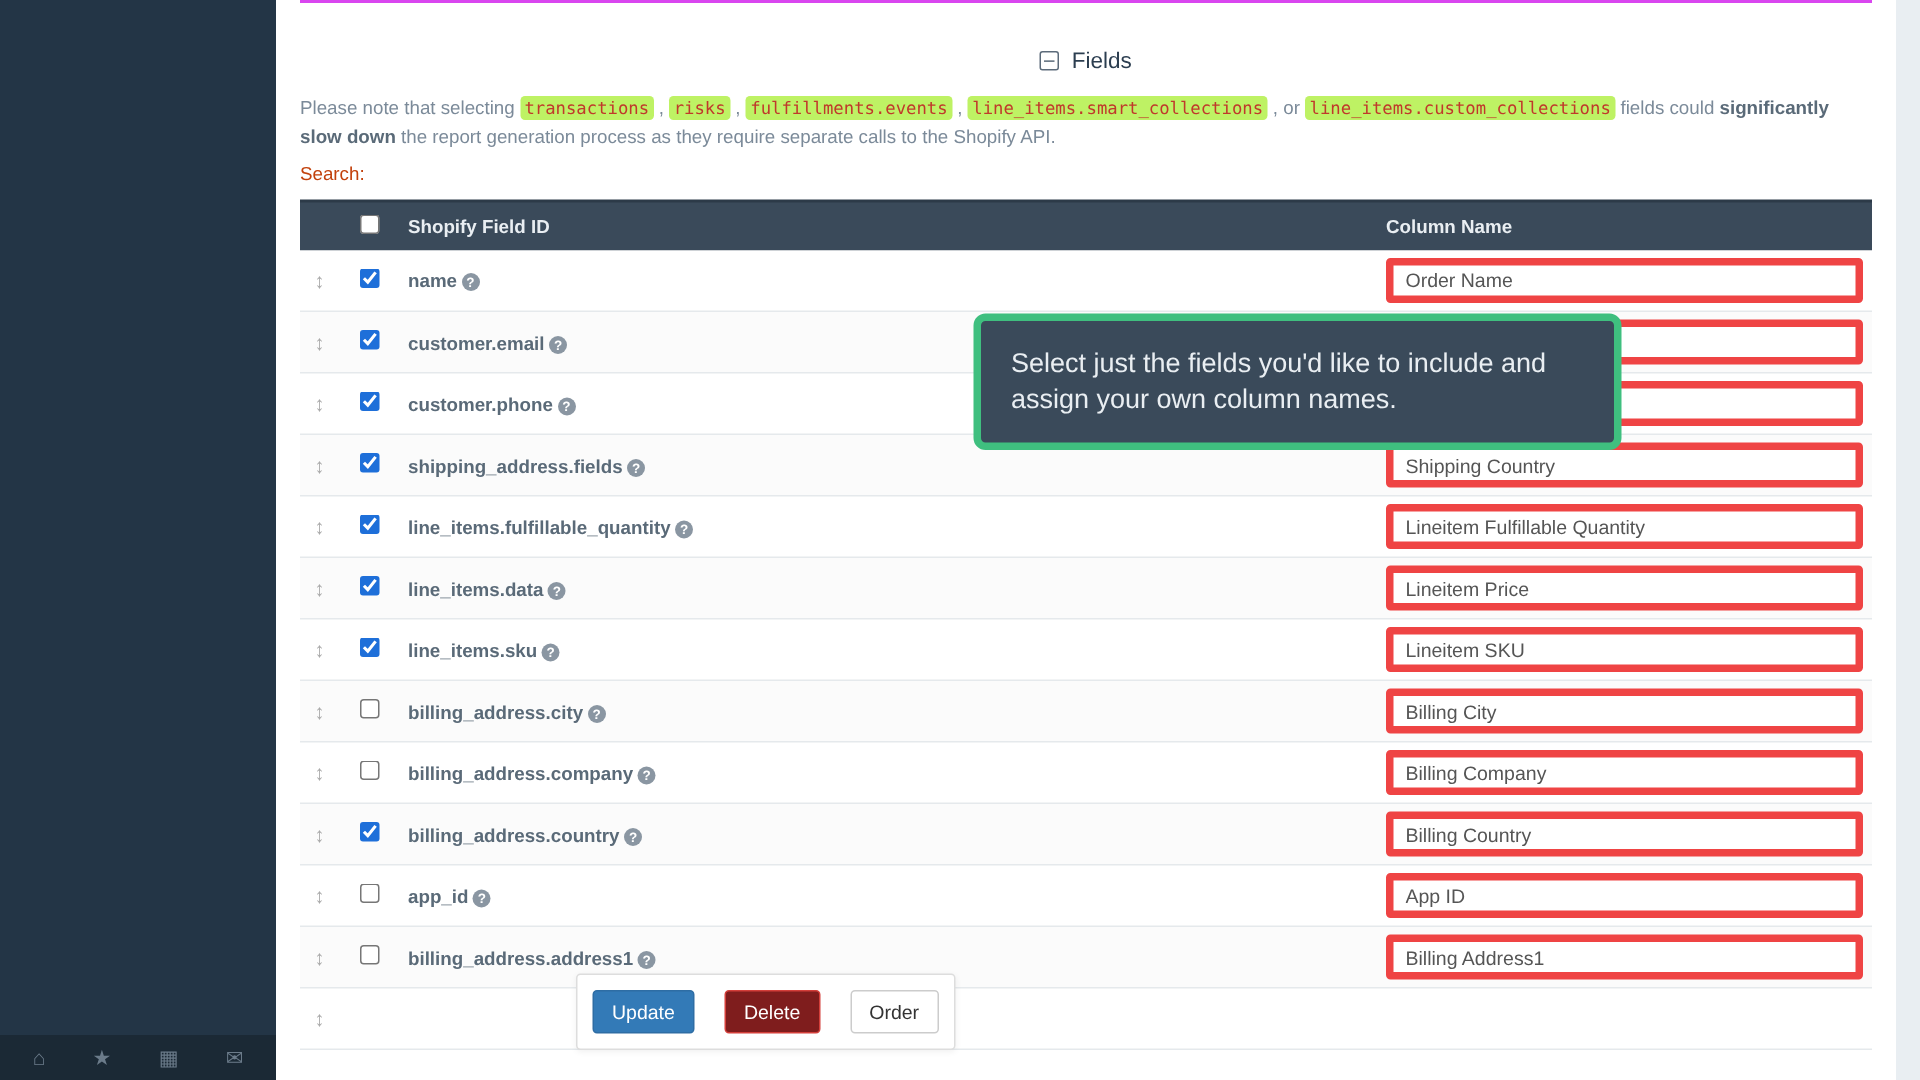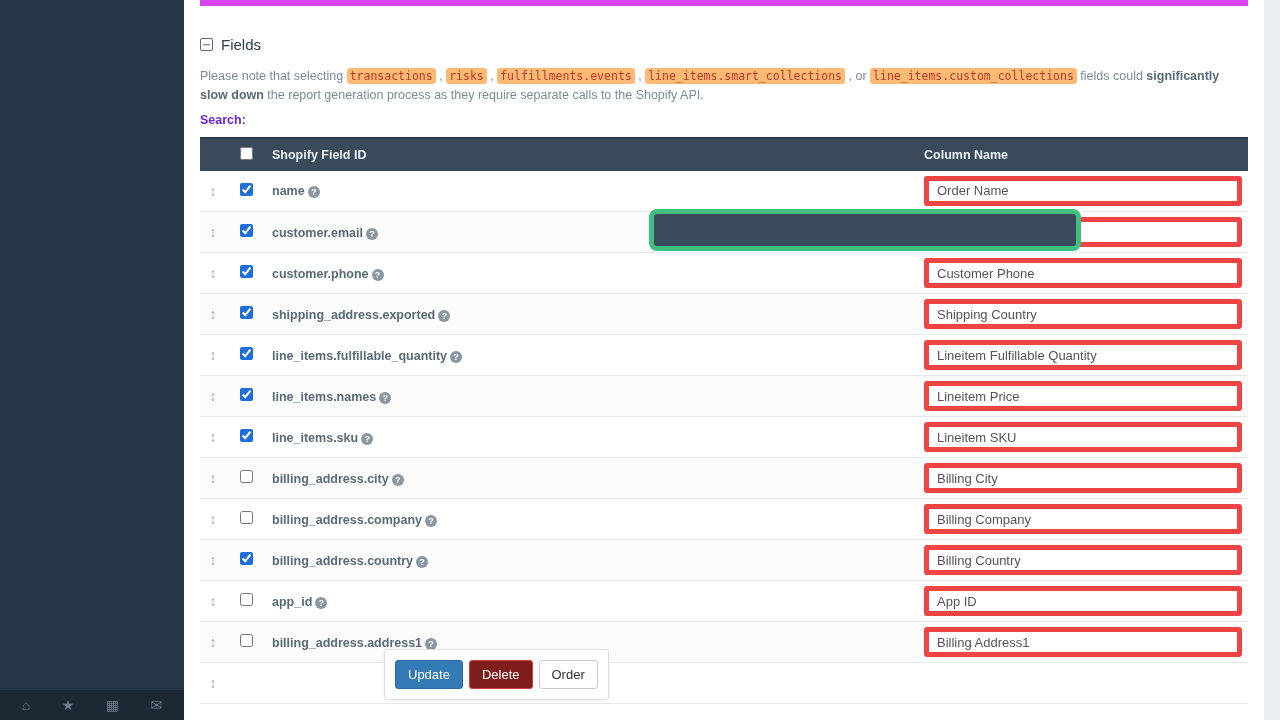--- a/index.html
+++ b/index.html
@@ -46,43 +46,44 @@
     height: 100%;
     overflow: hidden;
   }
   .section-title {
     display: flex;
     align-items: center;
     gap: 8px;
     color: #2c3e50;
     font-size: 15px;
     padding: 30px 0 10px 0;
-    border-top: 6px solid #d946ef;
+    border-top: 2px solid #d946ef;
+    justify-content: center;
   }
   .section-title .collapse-icon {
     width: 13px; height: 13px;
     border: 1.5px solid #5c6b7a; border-radius: 2px;
     position: relative;
   }
   .section-title .collapse-icon::after {
     content: ""; position: absolute;
     left: 2px; right: 2px; top: 50%; height: 1.5px;
     background: #5c6b7a; transform: translateY(-50%);
   }
   .help-text { color: #7b8a99; font-size: 12.5px; line-height: 1.5; margin: 4px 0 8px 0; }
   .help-text code {
     font-family: Menlo, Consolas, monospace;
     font-size: 11.5px;
     color: #c0392b;
-    background: #fdba74;
+    background: #bef264;
     padding: 1px 3px;
     border-radius: 3px;
   }
   .help-text b { color: #5a6a78; font-weight: bold; }
-  .search-label { color: #6d28d9; font-size: 12.5px; font-weight: bold; margin-top: 6px; display: block; }
+  .search-label { color: #c2410c; font-size: 12.5px; font-weight: normal; margin-top: 6px; display: block; }
   .search-input {
     margin-top: 4px;
     width: 244px;
     height: 30px;
     border: 1px solid #ccc;
     border-radius: 3px;
     padding: 0 8px;
     font-size: 13px;
     color: #555;
   }
@@ -138,21 +139,21 @@
   .action-bar {
     position: absolute;
     left: 200px;
     bottom: 20px;
     background: #fff;
     border: 1px solid #ddd;
     border-radius: 3px;
     box-shadow: 0 1px 4px rgba(0,0,0,0.06);
     padding: 10px;
     display: flex;
-    gap: 6px;
+    gap: 20px;
     z-index: 20;
   }
   .btn {
     border-radius: 3px;
     padding: 6px 12px;
     font-size: 13px;
     cursor: pointer;
     border: 1px solid transparent;
   }
   .btn-primary { background: #337ab7; color: #fff; border-color: #2e6da4; }
@@ -224,33 +225,33 @@
             </tr>
             <tr>
               <td class="drag-handle">↕</td>
               <td class="check-cell"><input type="checkbox" checked="" style=""></td>
               <td><span class="field-id">customer.phone</span><span class="help-icon">?</span></td>
               <td><input type="text" class="col-input" value="Customer Phone" style=""></td>
             </tr>
             <tr>
               <td class="drag-handle">↕</td>
               <td class="check-cell"><input type="checkbox" checked="" style=""></td>
-              <td><span class="field-id">shipping_address.exported</span><span class="help-icon">?</span></td>
+              <td><span class="field-id">shipping_address.fields</span><span class="help-icon">?</span></td>
               <td><input type="text" class="col-input" value="Shipping Country" style=""></td>
             </tr>
             <tr>
               <td class="drag-handle">↕</td>
               <td class="check-cell"><input type="checkbox" checked="" style=""></td>
               <td><span class="field-id">line_items.fulfillable_quantity</span><span class="help-icon">?</span></td>
               <td><input type="text" class="col-input" value="Lineitem Fulfillable Quantity" style=""></td>
             </tr>
             <tr>
               <td class="drag-handle">↕</td>
               <td class="check-cell"><input type="checkbox" checked="" style=""></td>
-              <td><span class="field-id">line_items.names</span><span class="help-icon">?</span></td>
+              <td><span class="field-id">line_items.data</span><span class="help-icon">?</span></td>
               <td><input type="text" class="col-input" value="Lineitem Price" style=""></td>
             </tr>
             <tr>
               <td class="drag-handle">↕</td>
               <td class="check-cell"><input type="checkbox" checked="" style=""></td>
               <td><span class="field-id">line_items.sku</span><span class="help-icon">?</span></td>
               <td><input type="text" class="col-input" value="Lineitem SKU" style=""></td>
             </tr>
             <tr>
               <td class="drag-handle">↕</td>
@@ -293,15 +294,16 @@
 
     </div>
 
     <div class="action-bar">
       <button class="btn btn-primary">Update</button>
       <button class="btn btn-danger">Delete</button>
       <button class="btn btn-default">Order</button>
     </div>
 
     <div class="tooltip-box">
+      <p>Select just the fields you'd like to include and assign your own column names.</p>
     </div>
   </div>
 </div>
 
 </body></html>

